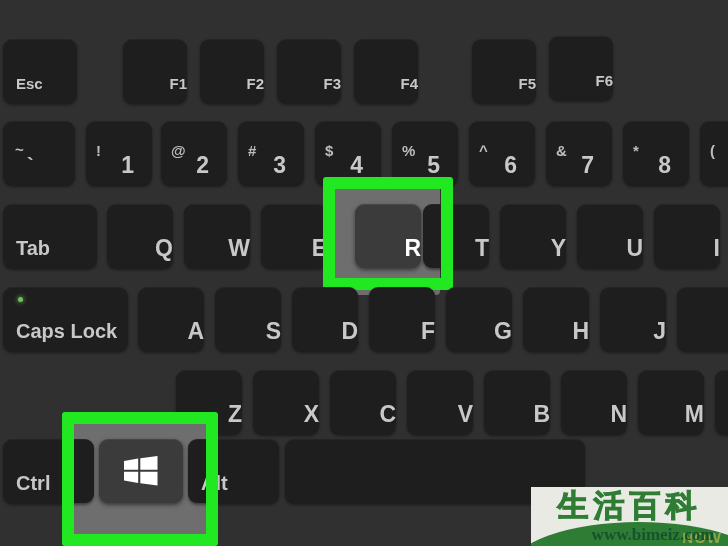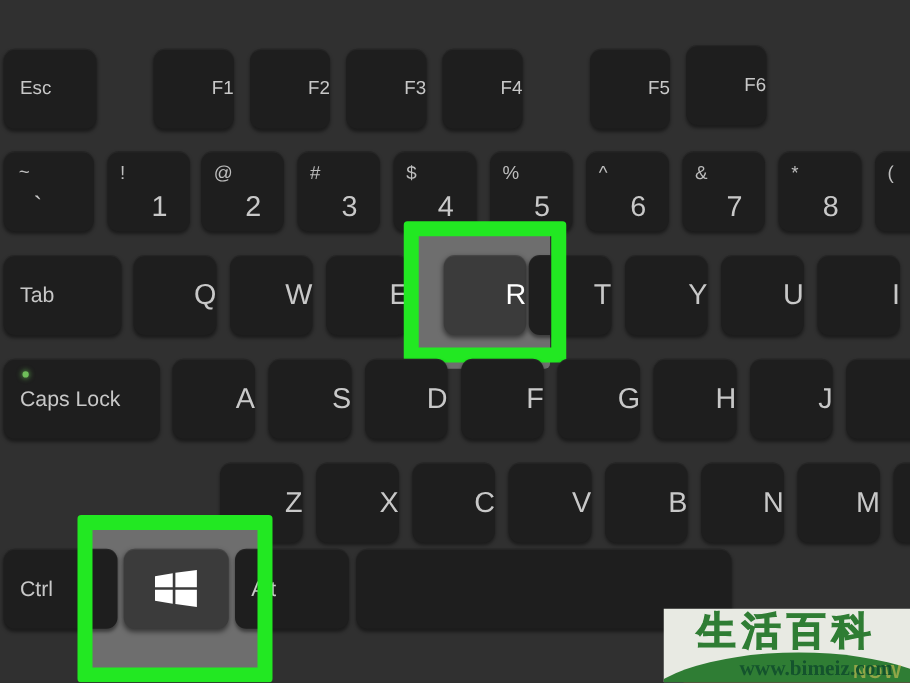--- a/index.html
+++ b/index.html
@@ -23,40 +23,41 @@
     position: absolute;
     background: #1e1e1e;
     border-radius: 9px;
     box-shadow: 0 1px 0 rgba(255,255,255,0.035) inset,
                 0 2px 3px rgba(0,0,0,0.45);
     box-sizing: border-box;
   }
   .key .legend {
     position: absolute;
     color: #c8c8c8;
-    font-weight: 400;
+    font-weight: 700;
     white-space: nowrap;
     line-height: 1;
+    margin-top: 12px;
   }
   
   .key.center .legend {
     left: 0; right: 0;
     top: 50%;
     transform: translateY(-50%);
     text-align: right;
     font-size: 23px;
   }
   .key.center.small .legend { font-size: 15px; }
 
   
   .key.word .legend {
     left: 13px;
     top: 50%;
     transform: translateY(-50%);
-    font-size: 17px;
+    font-size: 20px;
     text-align: left;
   }
 
   
   .key .legend.upper {
     left: 0; right: 0;
     top: 10px;
     text-align: center;
     font-size: 15px;
     color: #bdbdbd;

